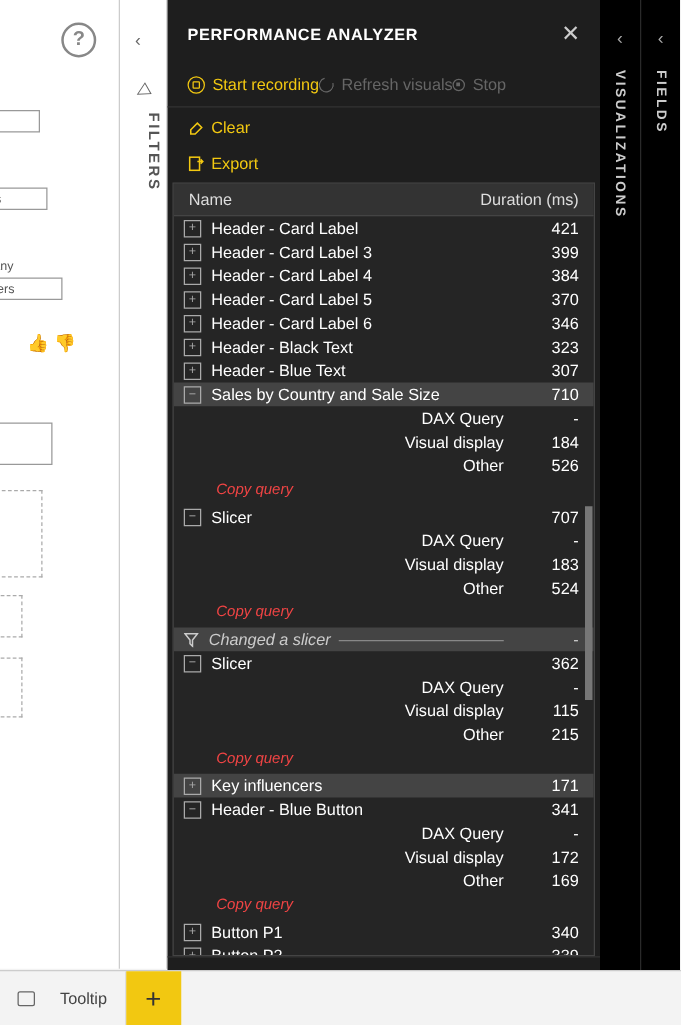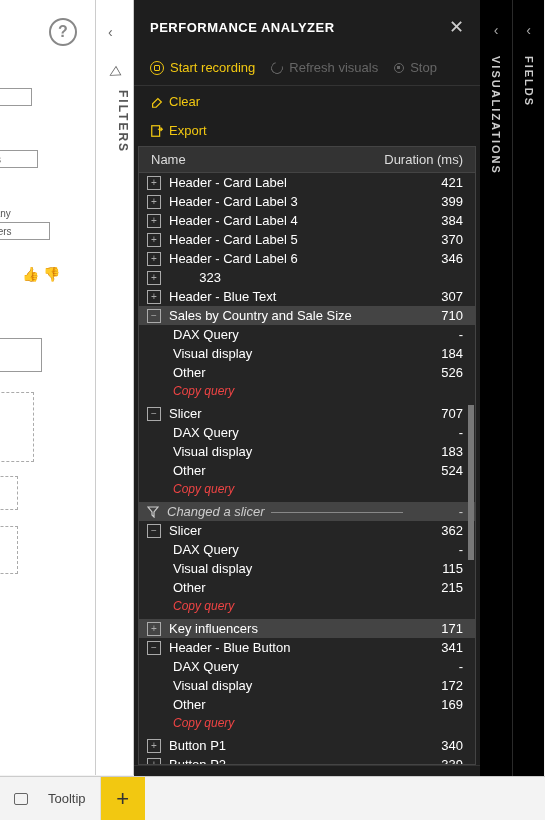--- a/index.html
+++ b/index.html
@@ -22,21 +22,21 @@
 .filters-panel { position: absolute; left: 96px; top: 0; width: 38px; height: 775px; background: #fff; border-right: 1px solid #ccc; }
 .filters-panel .chev { position: absolute; top: 24px; left: 12px; color: #666; font-size: 14px; }
 .filters-panel .icon { position: absolute; top: 64px; left: 12px; color: #666; font-size: 14px; transform: rotate(-30deg); }
 .filters-panel .vlabel { position: absolute; top: 90px; left: 20px; writing-mode: vertical-rl; font-size: 12px; letter-spacing: 2px; color: #555; font-weight: 600; }
 
 
 .perf-pane { position: absolute; left: 134px; top: 0; width: 346px; height: 820px; background: #1e1e1e; color: #ccc; display: flex; flex-direction: column; }
 .perf-header { display: flex; align-items: center; justify-content: space-between; padding: 16px; }
 .perf-header .title { font-size: 13px; font-weight: 600; letter-spacing: 0.5px; color: #fff; }
 .perf-header .close { color: #ccc; font-size: 18px; }
-.perf-toolbar { display: flex; align-items: center; gap: 16px; padding: 6px 16px 10px; border-bottom: 1px solid #333; }
+.perf-toolbar { display: flex; align-items: center; padding: 6px 16px 10px; border-bottom: 1px solid #333; }
 .rec-btn { display: flex; align-items: center; gap: 6px; color: #f2c811; font-size: 13px; }
 .rec-btn .ring { width: 14px; height: 14px; border: 1.5px solid #f2c811; border-radius: 50%; display: flex; align-items: center; justify-content: center; }
 .rec-btn .ring::after { content: ""; width: 4px; height: 4px; border: 1.5px solid #f2c811; border-radius: 1px; }
 .toolbar-disabled { display: flex; align-items: center; gap: 6px; color: #666; font-size: 13px; }
 .toolbar-disabled .refresh-i { width: 12px; height: 12px; border: 1.5px solid #666; border-radius: 50%; border-top-color: transparent; transform: rotate(30deg); }
 .toolbar-disabled .stop-i { width: 10px; height: 10px; border: 1.5px solid #666; border-radius: 50%; position: relative; }
 .toolbar-disabled .stop-i::after { content: ""; position: absolute; left: 2px; top: 2px; width: 3px; height: 3px; background: #666; }
 
 .perf-actions { display: flex; justify-content: flex-end; gap: 14px; padding: 8px 16px; flex-direction: column; }
 .action-btn { display: flex; align-items: center; gap: 5px; color: #f2c811; font-size: 13px; }
@@ -46,21 +46,21 @@
 .perf-table { flex: 1; background: #252525; overflow: hidden; margin: 0 4px; border: 1px solid #444; }
 .perf-table-head { display: flex; justify-content: space-between; padding: 5px 12px; background: #333; color: #ddd; font-size: 13px; border-bottom: 1px solid #444; }
 .perf-table-body { height: 620px; overflow: hidden; position: relative; font-size: 13px; }
 .perf-scrollbar { position: absolute; right: 1px; top: 232px; width: 6px; height: 155px; background: #777; }
 .row { display: flex; align-items: center; padding: 2px 12px 2px 6px; color: #fff; }
 .row.selected { background: #444; }
 .toggle { width: 14px; height: 14px; border: 1px solid #aaa; display: flex; align-items: center; justify-content: center; font-size: 10px; color: #aaa; flex-shrink: 0; margin-left: 2px; line-height: 1; }
 .row .name { flex: 1; padding-left: 8px; }
 .row .dur { width: 60px; text-align: right; }
 .subrow { display: flex; padding: 2px 12px 2px 34px; color: #fff; }
-.subrow .name { flex: 1; }
+.subrow .name { flex: 1; text-align: right; }
 .subrow .dur { width: 60px; text-align: right; }
 .copy-q { padding: 2px 12px 6px 34px; color: #ef4444; font-style: italic; font-size: 12px; }
 .divider-row { display: flex; align-items: center; padding: 2px 12px 2px 6px; background: #444; color: #ccc; }
 .divider-row .filt-i { width: 12px; height: 12px; flex-shrink: 0; margin-left: 2px; }
 .divider-row .divt { flex: 1; padding-left: 8px; font-style: italic; position: relative; }
 .divider-row .divt::after { content: ""; position: absolute; left: 112px; top: 50%; right: 0; border-top: 1px solid #888; }
 .divider-row .dur { width: 60px; text-align: right; }
 
 
 .perf-footer { padding: 10px 14px; font-size: 12px; color: #ccc; border-top: 1px solid #333; line-height: 1.4; }
@@ -165,20 +165,21 @@
           <span class="name">Header - Card Label 5</span>
           <span class="dur">370</span>
         </div>
         <div class="row">
           <span class="toggle">+</span>
           <span class="name">Header - Card Label 6</span>
           <span class="dur">346</span>
         </div>
         <div class="row">
           <span class="toggle">+</span>
+          <span class="name">Header - Black Text</span>
           <span class="dur">323</span>
         </div>
         <div class="row">
           <span class="toggle">+</span>
           <span class="name">Header - Blue Text</span>
           <span class="dur">307</span>
         </div>
         <div class="row selected">
           <span class="toggle">−</span>
           <span class="name">Sales by Country and Sale Size</span>

